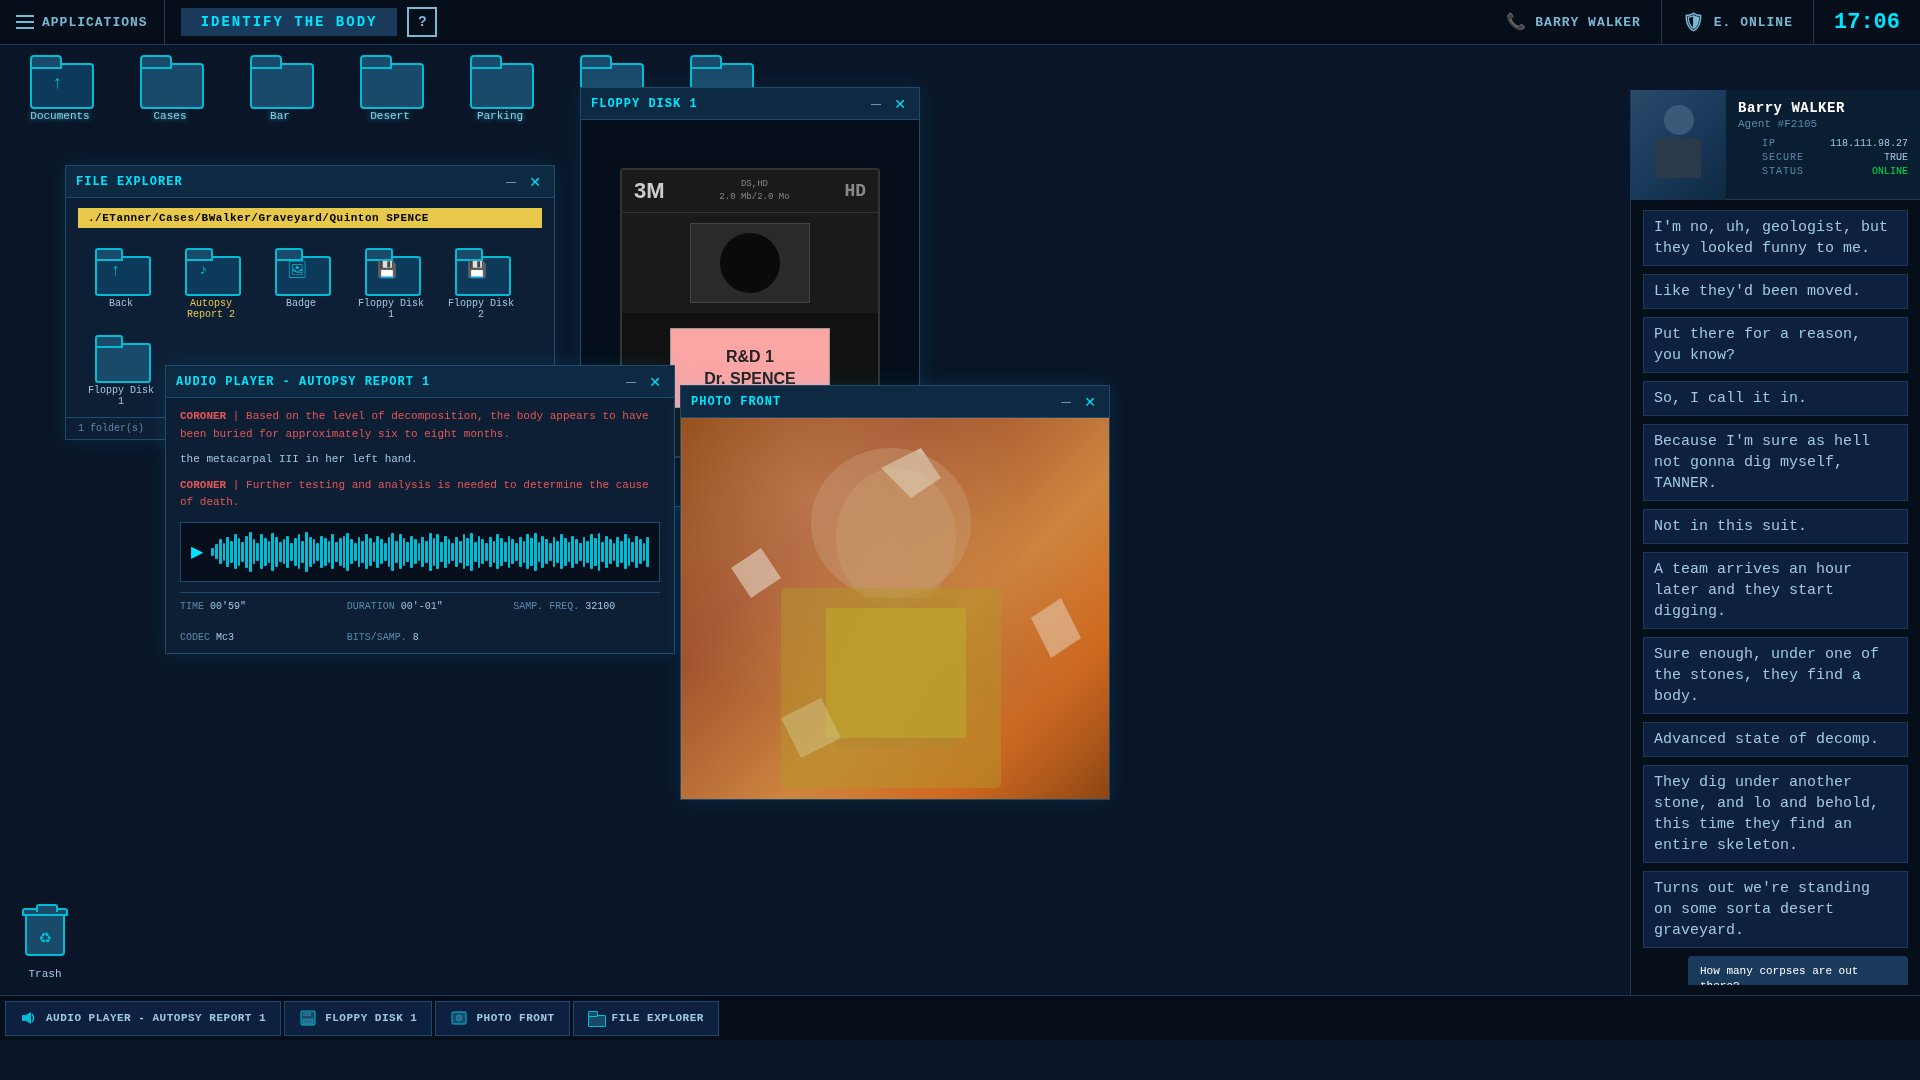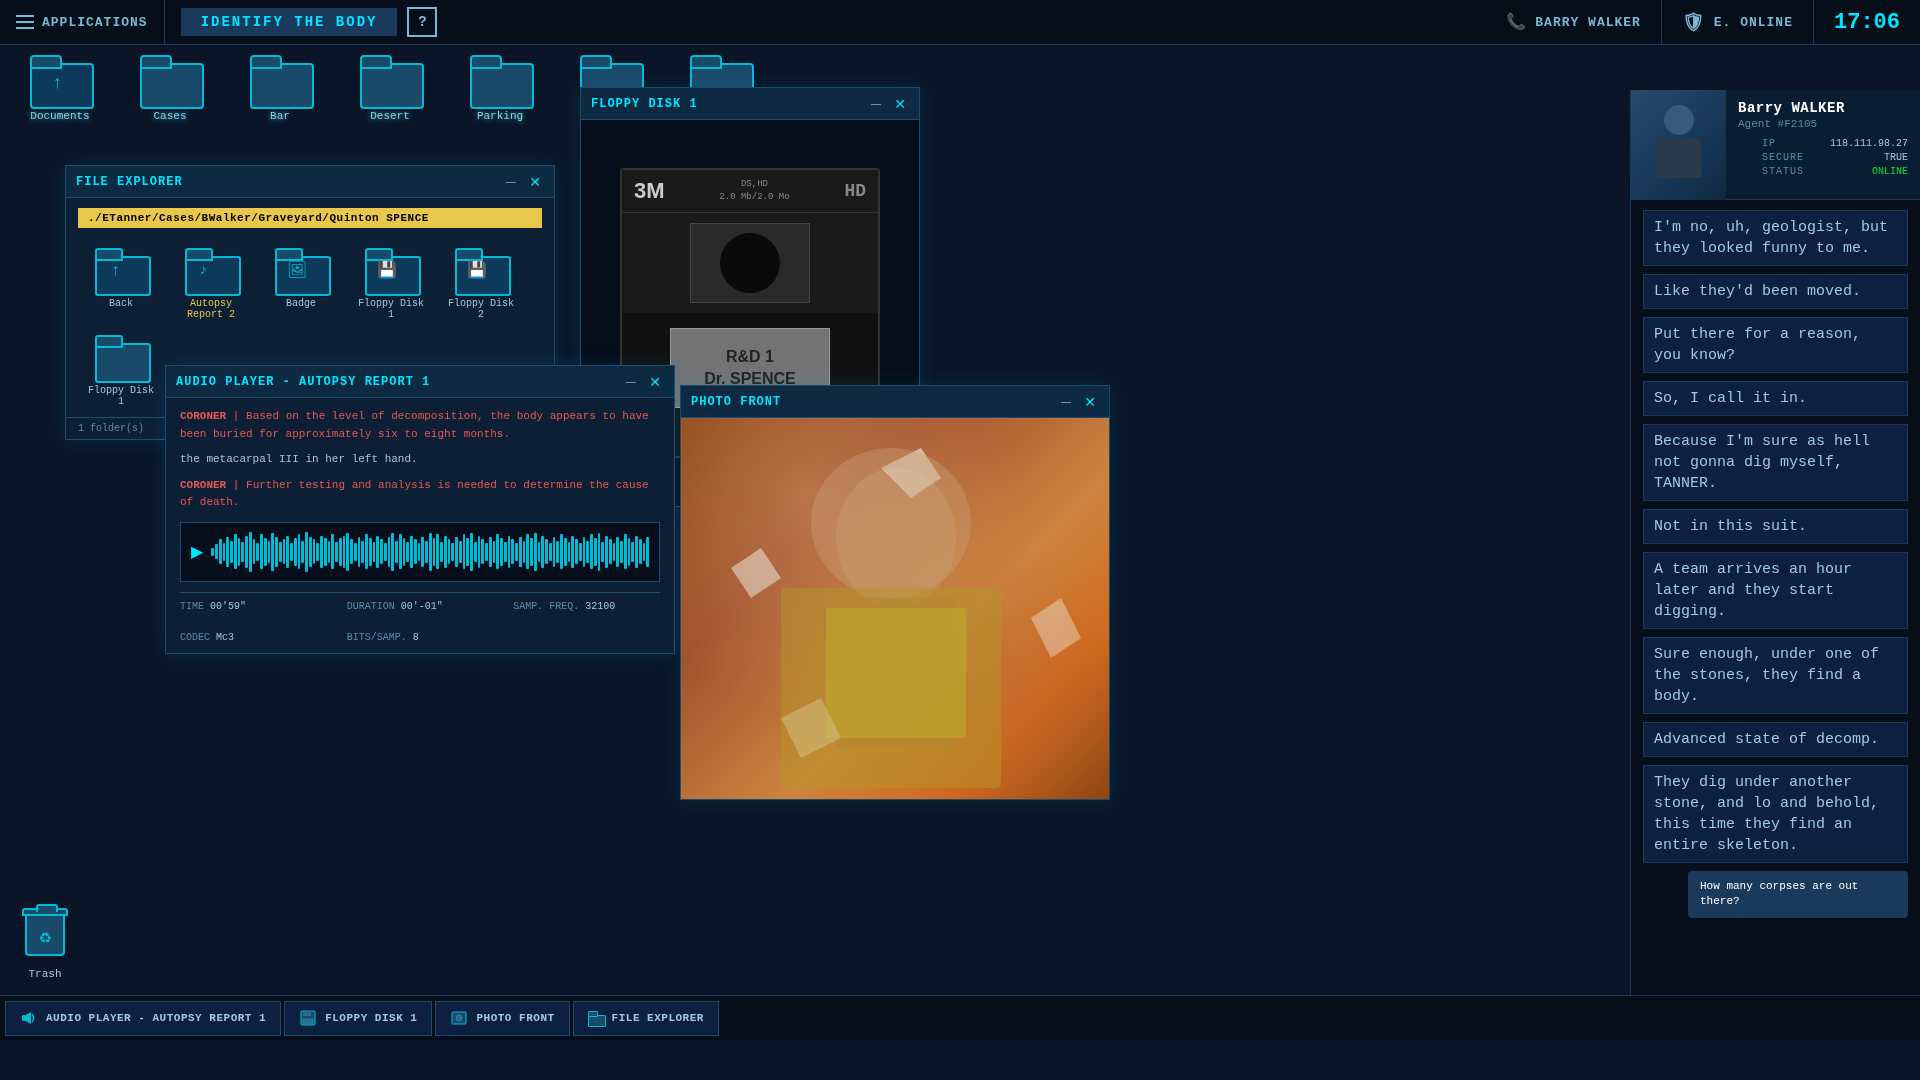--- a/index.html
+++ b/index.html
@@ -462,21 +462,21 @@
       top: 50%;
       left: 50%;
       transform: translate(-50%, -50%);
       width: 60px;
       height: 60px;
       background: #0a0a0a;
       border-radius: 50%;
     }
     .floppy-rd-label {
       margin-top: 15px;
-      background: #737373;
+      background: #fca5a5;
       width: 160px;
       height: 80px;
       display: flex;
       flex-direction: column;
       align-items: center;
       justify-content: center;
       border: 1px solid #999;
     }
     .floppy-rd-text {
       color: #222;
@@ -1150,20 +1150,21 @@
       <div class="chat-msg">I'm no, uh, geologist, but they looked funny to me.</div>
       <div class="chat-msg">Like they'd been moved.</div>
       <div class="chat-msg">Put there for a reason, you know?</div>
       <div class="chat-msg">So, I call it in.</div>
       <div class="chat-msg">Because I'm sure as hell not gonna dig myself, TANNER.</div>
       <div class="chat-msg">Not in this suit.</div>
       <div class="chat-msg">A team arrives an hour later and they start digging.</div>
       <div class="chat-msg">Sure enough, under one of the stones, they find a body.</div>
       <div class="chat-msg">Advanced state of decomp.</div>
       <div class="chat-msg">They dig under another stone, and lo and behold, this time they find an entire skeleton.</div>
+      <div class="chat-msg">Turns out we're standing on some sorta desert graveyard.</div>
       <div class="chat-msg-bubble">How many corpses are out there?</div>
     </div>
   </div>
 
   <div id="taskbar">
     <div class="taskbar-item">
       <div class="taskbar-icon">
         <svg width="16" height="16" viewBox="0 0 16 16" fill="#00bcd4">
           <rect x="1" y="5" width="4" height="6" rx="1"></rect>
           <polygon points="5,5 10,2 10,14 5,11"></polygon>

